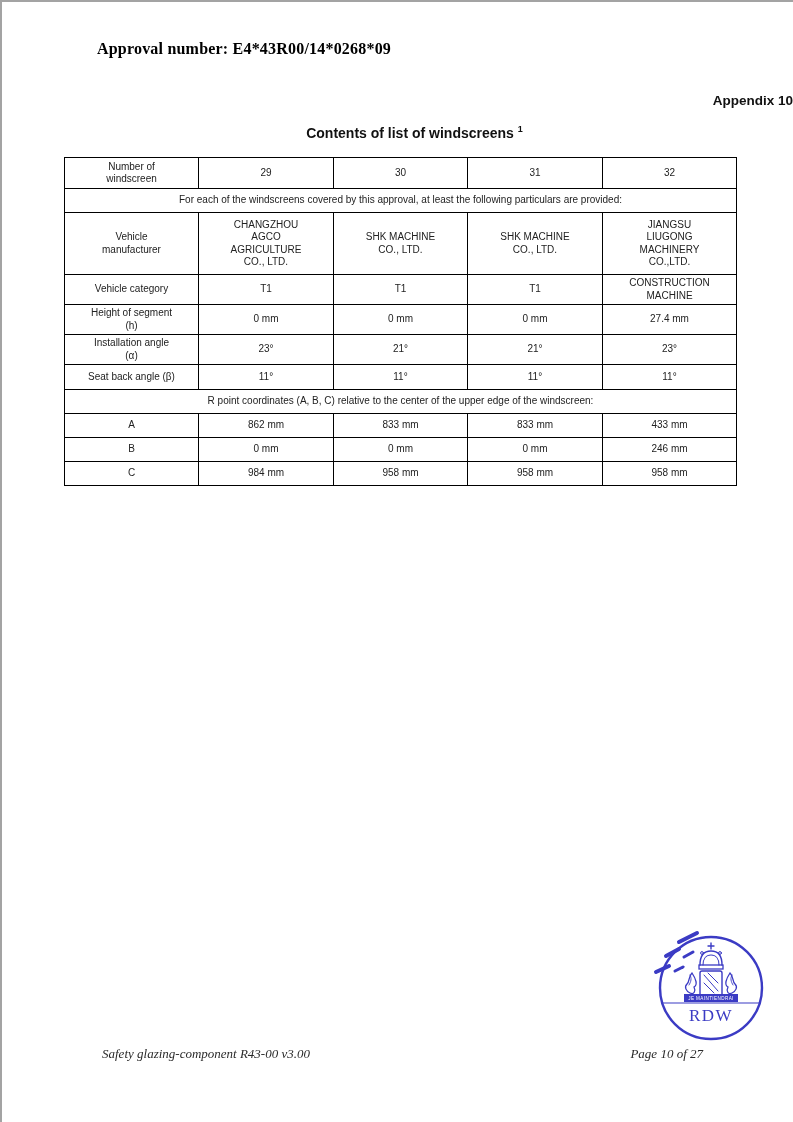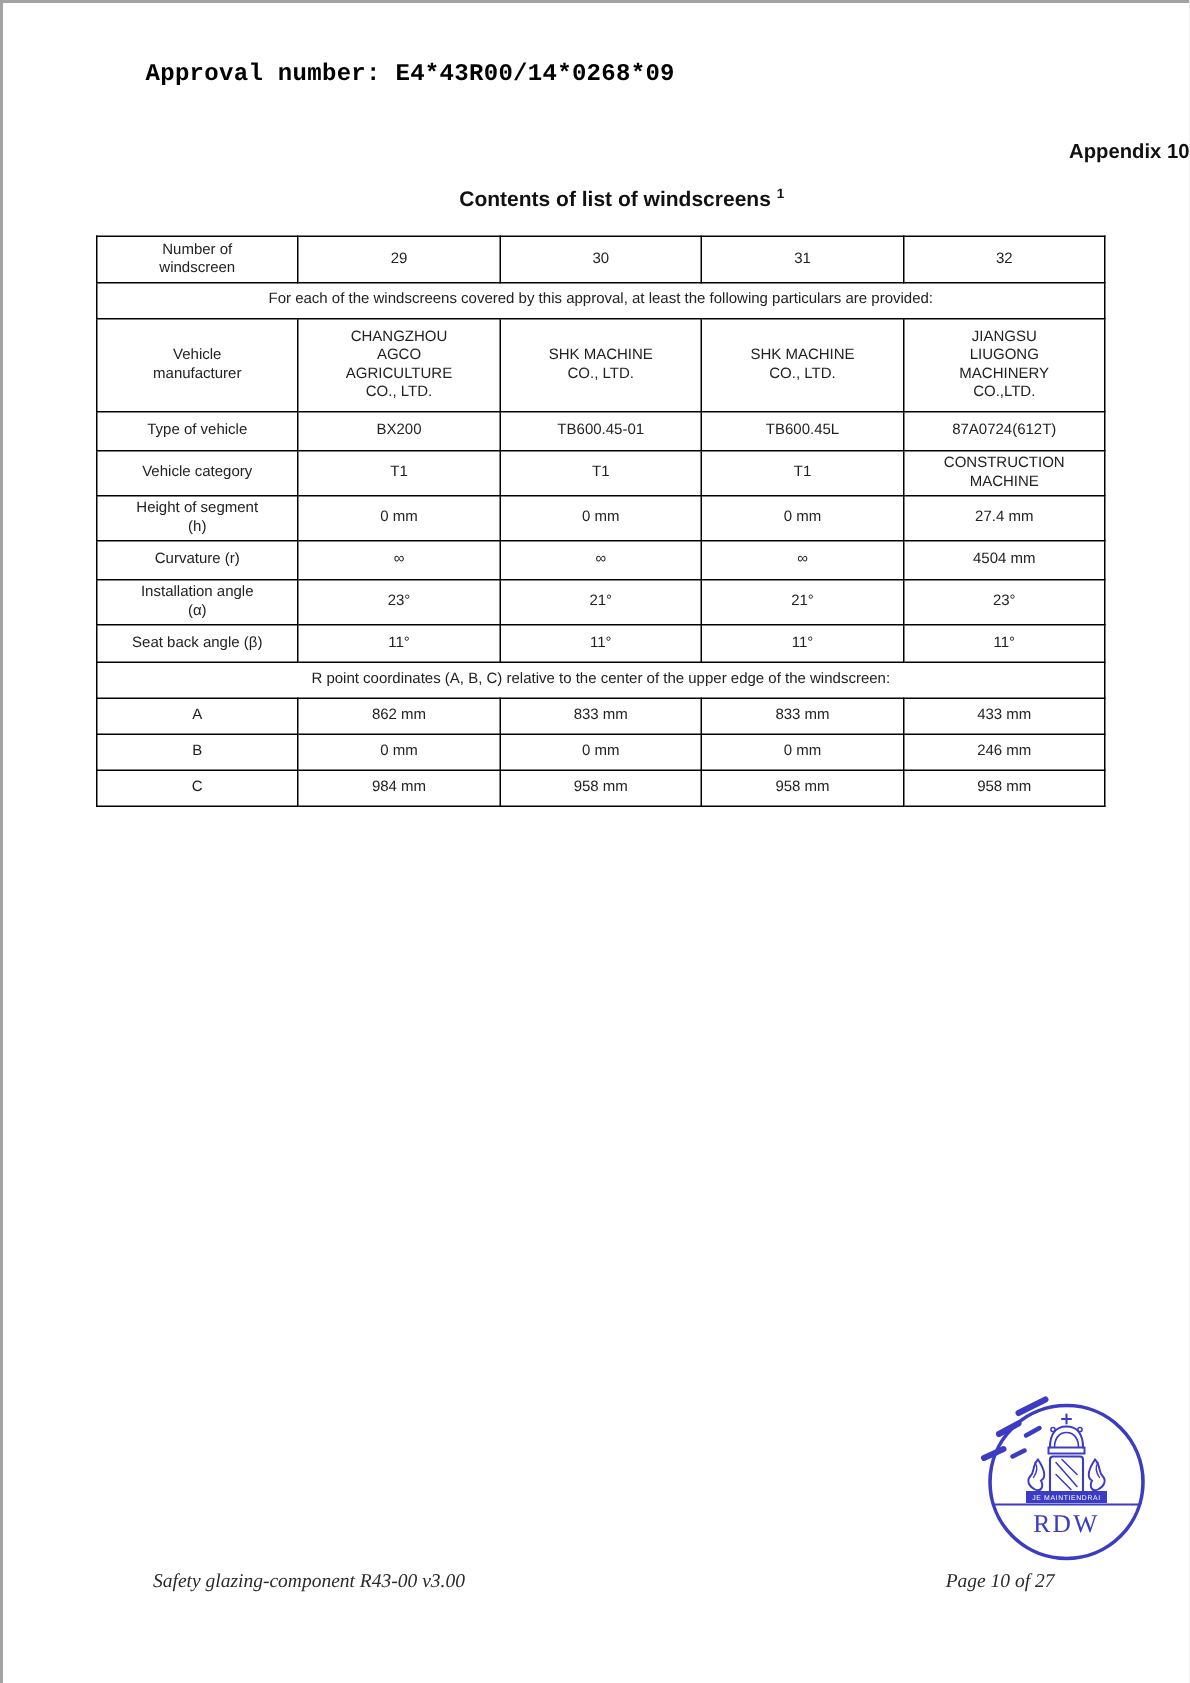--- a/index.html
+++ b/index.html
@@ -10,21 +10,21 @@
     background:#ffffff;
     box-sizing:border-box;
     border-left:2px solid #a3a3a3;
     border-top:2px solid #a3a3a3;
     font-family:"Liberation Sans", sans-serif;
     color:#1d1d1d;
     overflow:hidden;
   }
   .approval-line {
     position:absolute; left:95px; top:38px;
-    font-family:Liberation Mono, monospace;
+    font-family:Liberation Serif, serif;
     font-weight:bold; font-size:16px; color:#000;
     letter-spacing:0.2px;
     text-align:center;
   }
   .appendix-title {
     position:absolute; left:0; top:91px; width:100%;
     text-align:right; font-weight:bold; font-size:13.5px; color:#111;
   }
   .contents-title {
     position:absolute; left:0; top:122px; width:100%;
@@ -112,50 +112,36 @@
 CO., LTD.</td>
         <td>SHK MACHINE
 CO., LTD.</td>
         <td>SHK MACHINE
 CO., LTD.</td>
         <td>JIANGSU
 LIUGONG
 MACHINERY
 CO.,LTD.</td>
       </tr>
-      <tr class="h26">
-        <td>Type of vehicle</td>
-        <td>BX200</td>
-        <td>TB600.45-01</td>
-        <td>TB600.45L</td>
-        <td>87A0724(612T)</td>
-      </tr>
       <tr class="h27">
         <td>Vehicle category</td>
         <td>T1</td>
         <td>T1</td>
         <td>T1</td>
         <td>CONSTRUCTION
 MACHINE</td>
       </tr>
       <tr class="h29">
         <td>Height of segment
 (h)</td>
         <td>0 mm</td>
         <td>0 mm</td>
         <td>0 mm</td>
         <td>27.4 mm</td>
       </tr>
-      <tr class="h26">
-        <td>Curvature (r)</td>
-        <td>∞</td>
-        <td>∞</td>
-        <td>∞</td>
-        <td>4504 mm</td>
-      </tr>
       <tr class="h29">
         <td>Installation angle
 (α)</td>
         <td>23°</td>
         <td>21°</td>
         <td>21°</td>
         <td>23°</td>
       </tr>
       <tr class="h25">
         <td>Seat back angle (β)</td>

